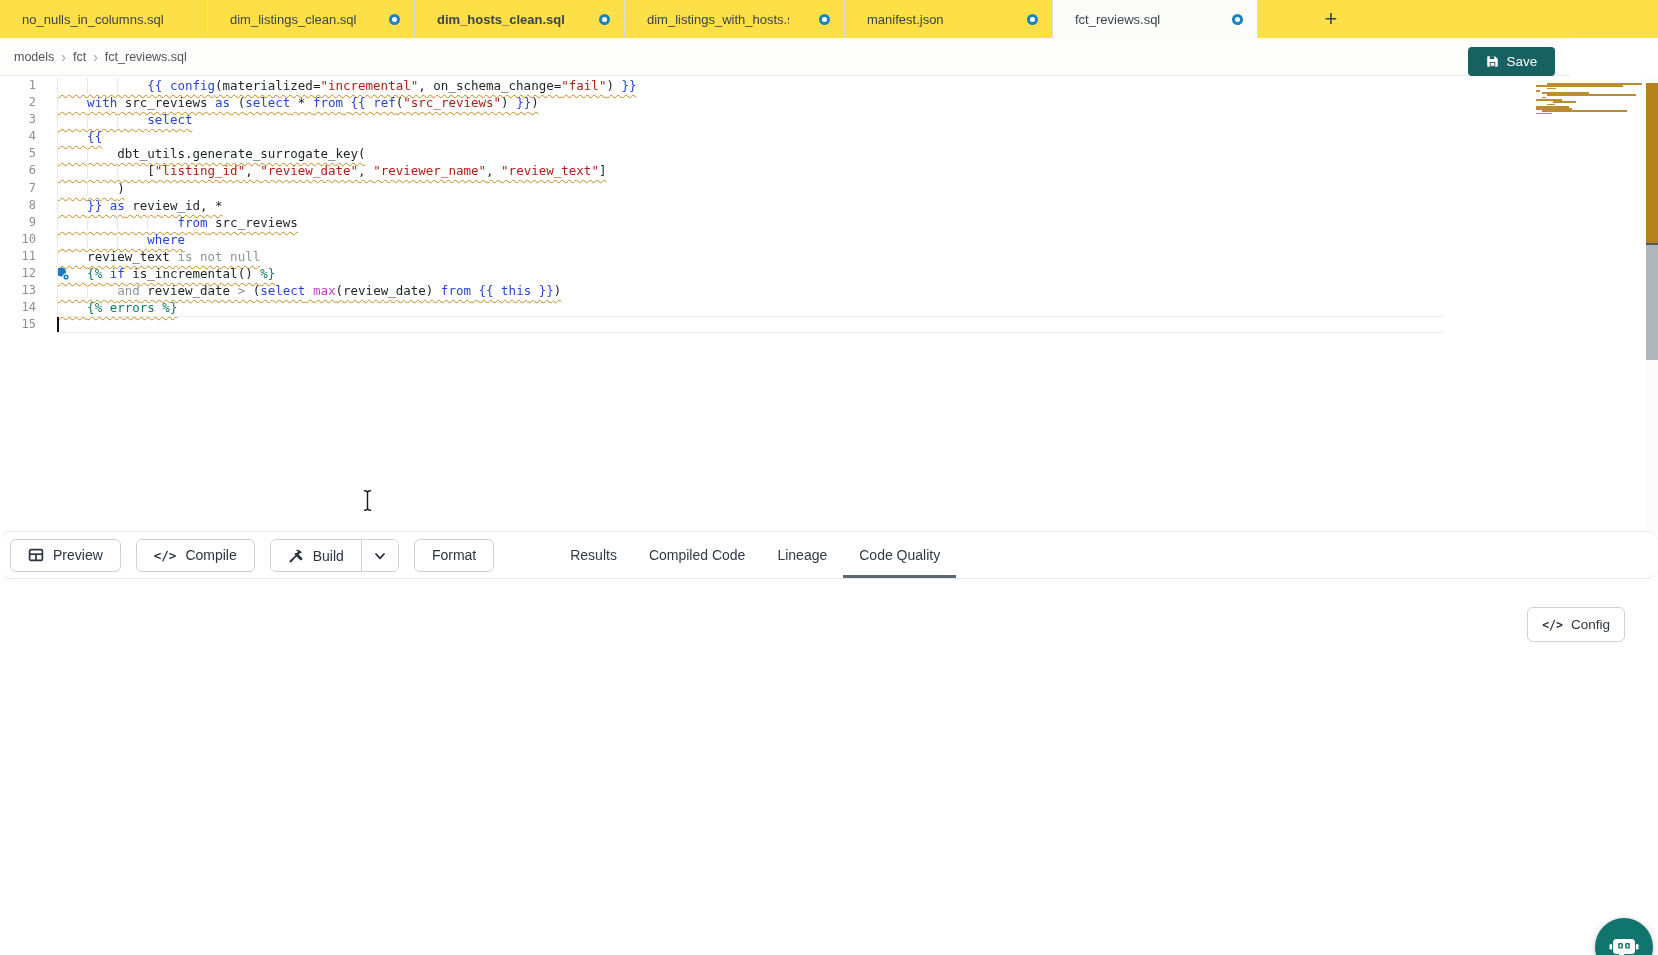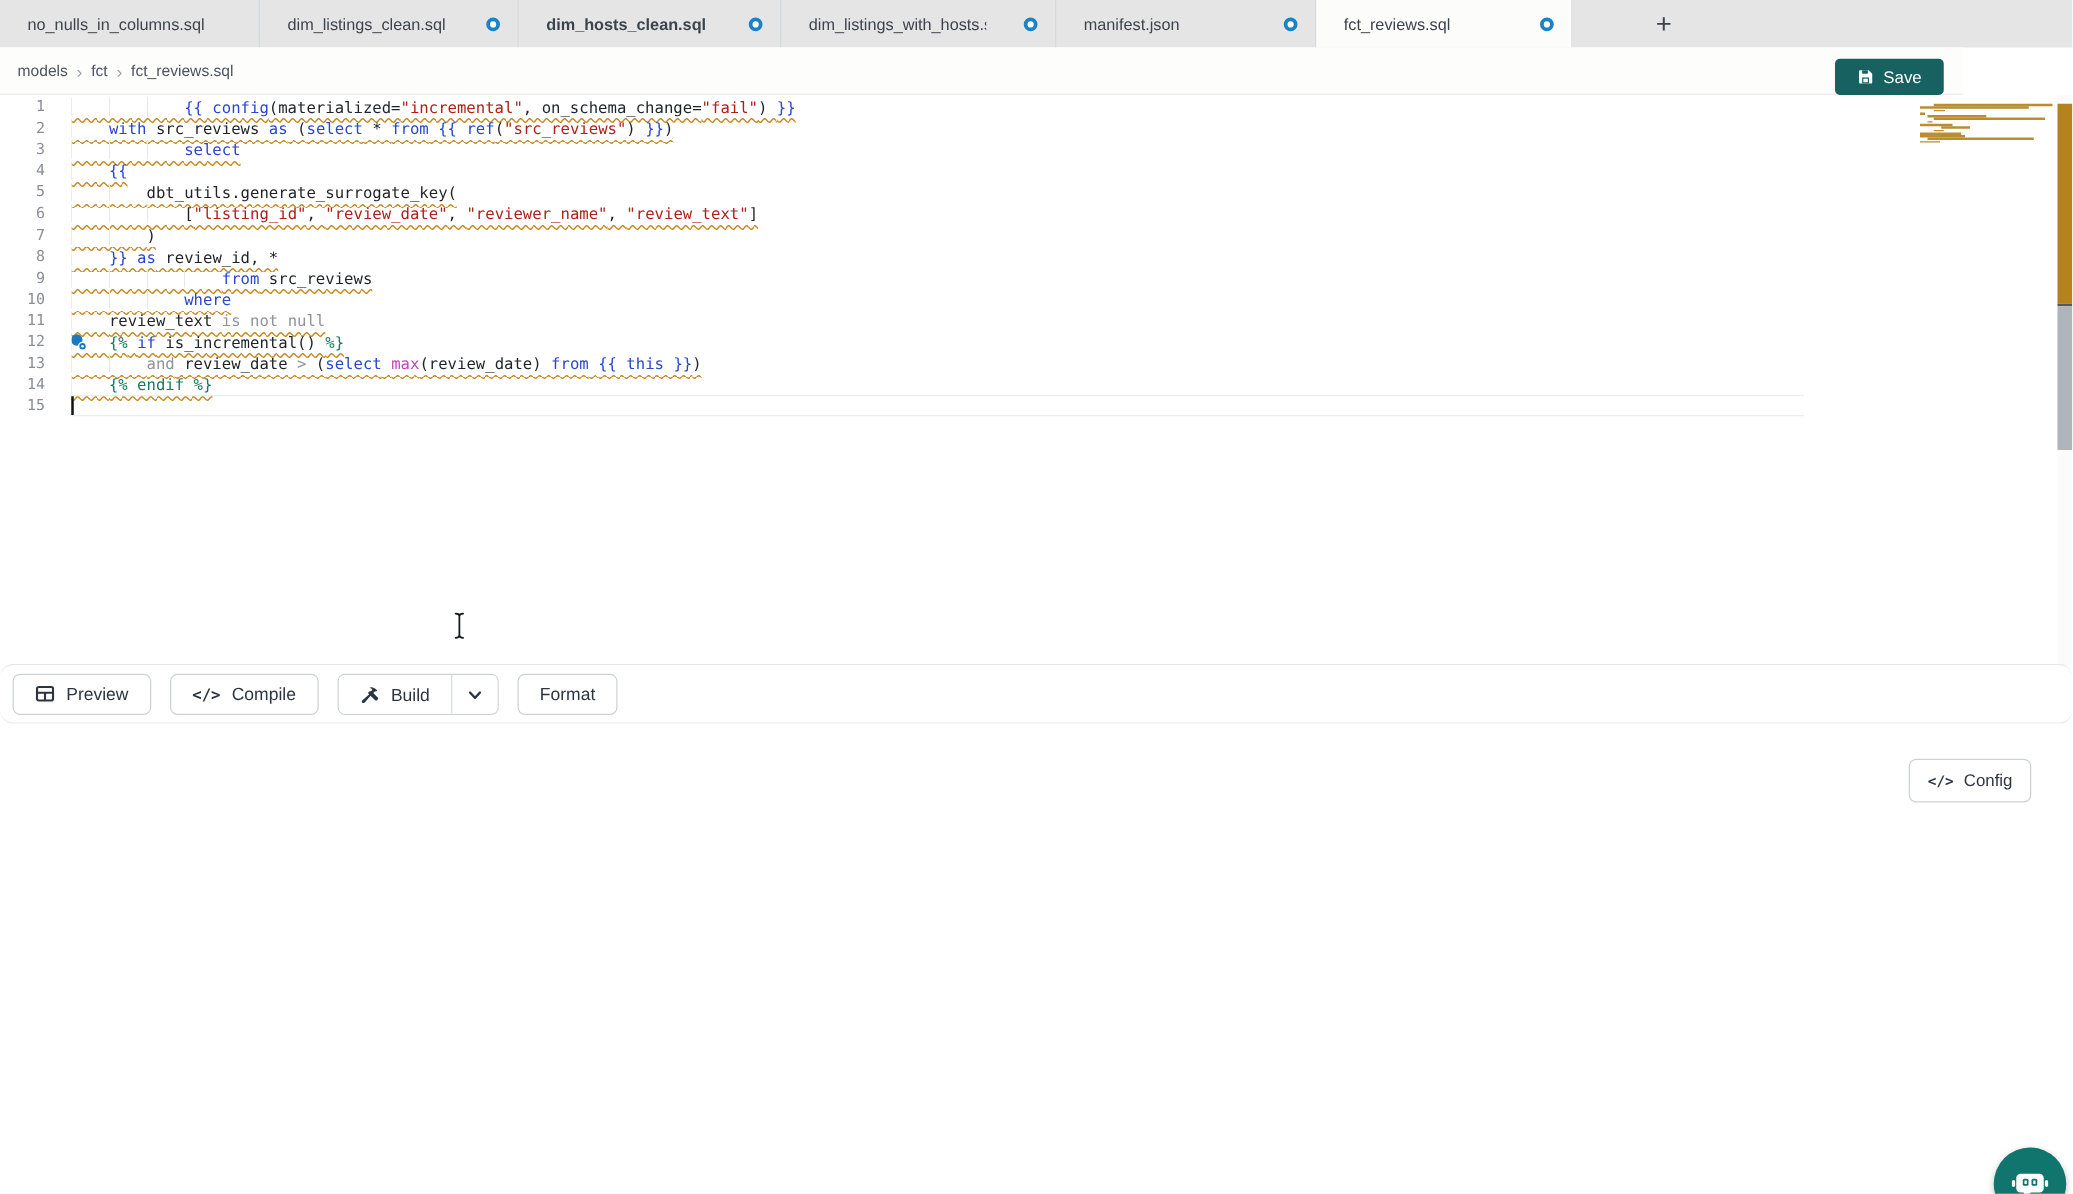--- a/index.html
+++ b/index.html
@@ -2,21 +2,21 @@
 <html style="--teal: #176160; --fab: #10756C; --dot: #1a82c6; --wave: #C8871B; --mm: #B5831E; --kw: #2946CE; --str: #AE2119; --stm: #137A63; --fn: #C543C5; --mut: #8E949C;"><head>
 <meta charset="utf-8">
 <style>
   * { margin:0; padding:0; box-sizing:border-box; }
   html,body { width:1658px; height:955px; overflow:hidden; background:#fff;
               font-family:"Liberation Sans", sans-serif; color:#3a414a; }
   body { position:relative; }
 
   
   .tabbar { position:absolute; top:0; left:0; width:1658px; height:38px;
-            background:#e5e5e5; display:flex; align-items:stretch; }
+            background:#fde047; display:flex; align-items:stretch; }
   .tabs { display:flex; }
   .tab { display:flex; align-items:center; padding:0 14px 0 22px;
          border-right:1px solid #d8dbde; font-size:13px; color:#3c434c;
          cursor:pointer; }
   .tab.active { background:#fcfcfa; }
   .tab .tlabel { flex:1; white-space:nowrap; overflow:hidden; }
   .dot { width:11px; height:11px; border-radius:50%; background:#fff;
          border:3.2px solid var(--dot); margin-left:12px; flex:none; }
   .tabspacer { width:52px; }
   .newtab { width:42px; display:flex; align-items:center; justify-content:center;
@@ -168,21 +168,21 @@
       <div class="cl"><span class="ln">8</span><span class="code wavy"><span class="tok ws">    </span><span class="tok kw">}} as</span><span class="tok tx"> review_id, *</span></span></div>
       <div class="cl"><span class="ln">9</span><span class="code wavy"><span class="tok ws">                </span><span class="tok kw">from</span><span class="tok tx"> src_reviews</span></span></div>
       <div class="cl"><span class="ln">10</span><span class="code wavy"><span class="tok ws">            </span><span class="tok kw">where</span></span></div>
       <div class="cl"><span class="ln">11</span><span class="code wavy"><span class="tok ws">    </span><span class="tok tx">review_text </span><span class="tok mut">is not null</span></span></div>
       <div class="cl"><span class="ln">12</span><span class="gicon"><svg width="14" height="14" viewBox="0 0 14 14">
             <circle cx="5.4" cy="5" r="4.6" fill="#1a79c0"></circle>
             <circle cx="10" cy="10" r="3.1" fill="#1a79c0" stroke="#fff" stroke-width="1.1"></circle>
             <circle cx="10" cy="10" r="1" fill="#fff"></circle>
           </svg></span><span class="code wavy"><span class="tok ws">    </span><span class="tok stm">{%</span><span class="tok tx"> </span><span class="tok kw">if</span><span class="tok tx"> is_incremental() </span><span class="tok stm">%}</span></span></div>
       <div class="cl"><span class="ln">13</span><span class="code wavy"><span class="tok ws">        </span><span class="tok mut">and</span><span class="tok tx"> review_date </span><span class="tok mut">&gt;</span><span class="tok tx"> (</span><span class="tok kw">select</span><span class="tok tx"> </span><span class="tok fn">max</span><span class="tok tx">(review_date) </span><span class="tok kw">from</span><span class="tok tx"> </span><span class="tok kw">{{ this }}</span><span class="tok tx">)</span></span></div>
-      <div class="cl"><span class="ln">14</span><span class="code wavy"><span class="tok ws">    </span><span class="tok stm">{% endif %}</span></span></div>
+      <div class="cl"><span class="ln">14</span><span class="code wavy"><span class="tok ws">    </span><span class="tok stm">{% errors %}</span></span></div>
       <div class="cl"><span class="curbox"></span><span class="ln">15</span><span class="code"></span><span class="caret"></span></div>
     </div>
   <div class="minimap" id="minimap">
       <div class="mbar" style="margin-left: 17.4px; width: 94.25px;"></div>
       <div class="mbar" style="margin-left: 5.8px; width: 87px;"></div>
       <div class="mbar" style="margin-left: 17.4px; width: 8.7px;"></div>
       <div class="mbar" style="margin-left: 5.8px; width: 4px;"></div>
       <div class="mbar" style="margin-left: 11.6px; width: 47.85px;"></div>
       <div class="mbar" style="margin-left: 17.4px; width: 88.45px;"></div>
       <div class="mbar" style="margin-left: 11.6px; width: 4px;"></div>
@@ -237,20 +237,26 @@
             <svg width="14" height="14" viewBox="0 0 14 14" fill="none" stroke="#2b3440" stroke-width="1.8" stroke-linecap="round" stroke-linejoin="round">
               <polyline points="3,5 7,9.3 11,5"></polyline>
             </svg>
           </span>
         </button>
       </div>
       <button class="btn">
         <span>Format</span>
       </button>
     </span>
+  <div class="ptabs" id="ptabs">
+      <div class="ptab">Results</div>
+      <div class="ptab">Compiled Code</div>
+      <div class="ptab">Lineage</div>
+      <div class="ptab active">Code Quality</div>
+    </div>
 </div>
 
 <div class="panel">
   <button class="configbtn">
     <span class="codeglyph" style="font-size:11.5px">&lt;/&gt;</span>
     <span>Config</span>
   </button>
 </div>
 
 <div class="fab">

